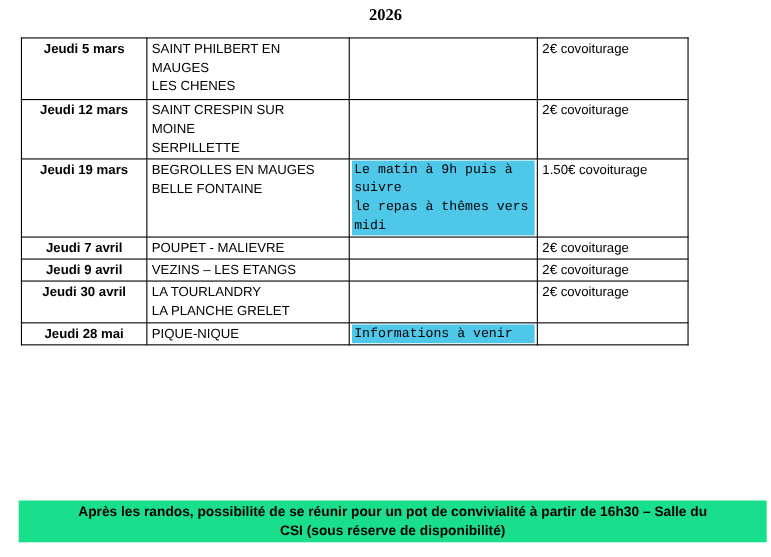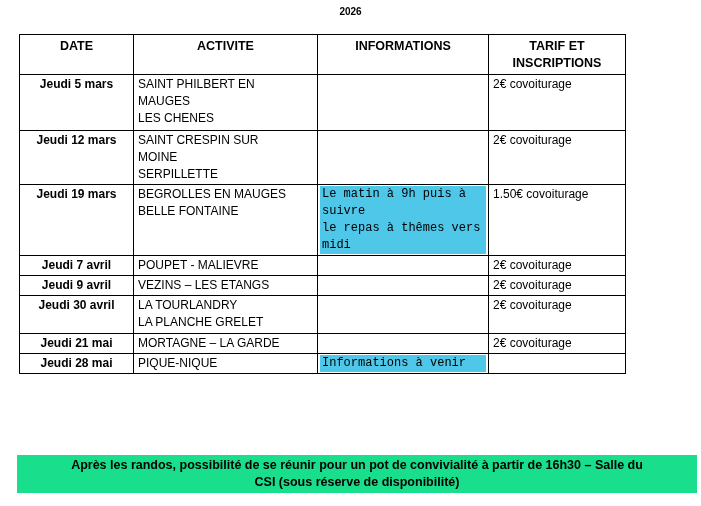--- a/index.html
+++ b/index.html
@@ -11,22 +11,23 @@
     height: 506px;
     position: relative;
     overflow: hidden;
   }
   .page { position: absolute; inset: 0; background: #fff; }
 
   .doc-title {
     position: absolute;
     top: 6px; left: 0; width: 701px;
     text-align: center;
-    font-size: 10px;
+    font-size: 15px;
     font-weight: bold;
+    font-family: Liberation Serif, serif;
   }
 
   table.schedule {
     position: absolute;
     left: 19px; top: 34px;
     width: 606px;
     border-collapse: collapse;
     table-layout: fixed;
   }
   table.schedule col.c-date  { width: 114px; }
@@ -95,27 +96,20 @@
   <div class="doc-title">2026</div>
 
   <table class="schedule">
     <colgroup>
       <col class="c-date">
         <col class="c-act">
         <col class="c-info">
         <col class="c-tarif">
     </colgroup>
     <tbody>
-      <tr class="hdr">
-        <th>DATE</th>
-        <th>ACTIVITE</th>
-        <th>INFORMATIONS</th>
-        <th>TARIF ET
-INSCRIPTIONS</th>
-      </tr>
 
       <tr class="h56">
         <td class="date-cell">Jeudi 5 mars</td>
         <td>
             <span class="cell-text">SAINT PHILBERT EN
 MAUGES
 LES CHENES</span>
           </td>
         <td></td>
         <td>2€ covoiturage</td>
@@ -169,28 +163,20 @@
         <td class="date-cell">Jeudi 30 avril</td>
         <td>
             <span class="cell-text">LA TOURLANDRY
 LA PLANCHE GRELET</span>
           </td>
         <td></td>
         <td>2€ covoiturage</td>
       </tr>
 
 
-      <tr class="h19">
-        <td class="date-cell">Jeudi 21 mai</td>
-        <td>
-            <span class="cell-text">MORTAGNE – LA GARDE</span>
-          </td>
-        <td></td>
-        <td>2€ covoiturage</td>
-      </tr>
 
       <tr class="h19">
         <td class="date-cell">Jeudi 28 mai</td>
         <td>
             <span class="cell-text">PIQUE-NIQUE</span>
           </td>
         <td>
             <span class="hl-block">Informations à venir</span>
           </td>
         <td></td>

